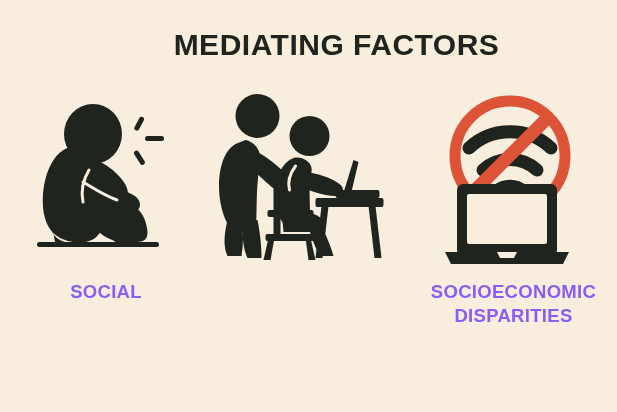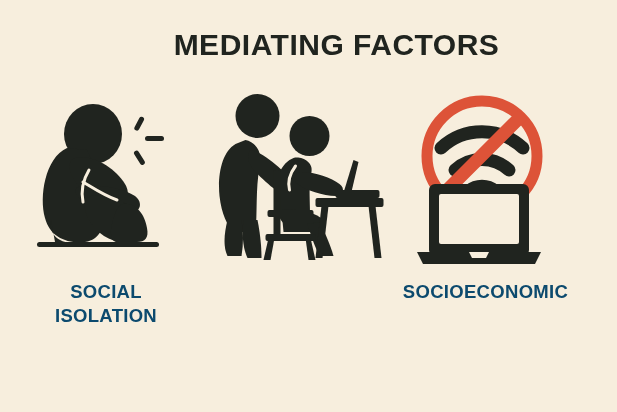--- a/index.html
+++ b/index.html
@@ -28,21 +28,21 @@
     font-family: "Liberation Sans", sans-serif;
     padding-left: 28px;
   }
   .column {
     position: absolute;
     top: 92px;
     height: 250px;
   }
   #col-1 { left: 12px;  width: 188px; }
   #col-2 { left: 204px; width: 190px; }
-  #col-3 { left: 382px; width: 207px; }
+  #col-3 { left: 410px; width: 207px; }
 
   .icon-wrap {
     position: relative;
     width: 100%;
     height: 172px;
   }
   .icon-wrap svg {
     position: absolute;
     left: 50%;
     transform: translateX(-50%);
@@ -52,21 +52,21 @@
   .caption {
     position: absolute;
     top: 188px;
     left: 0;
     width: 100%;
     text-align: center;
     font-size: 18.5px;
     font-weight: bold;
     line-height: 24px;
     letter-spacing: 0.3px;
-    color: #0c4a6e;
+    color: #8b5cf6;
   }
   .caption .line { display: block; }
 </style>
 </head>
 <body>
 
 <div id="canvas">
 
   <div id="title">MEDIATING FACTORS</div>
 
@@ -95,21 +95,20 @@
           <rect x="106" y="24" width="5" height="15" rx="2.5" transform="rotate(28 108 31)"></rect>
           <rect x="114" y="44" width="19" height="5" rx="2.5"></rect>
           <rect x="106" y="58" width="5" height="16" rx="2.5" transform="rotate(-32 108 66)"></rect>
 
           <rect x="6" y="150" width="122" height="5" rx="2.5"></rect>
         </g>
       </svg>
     </div>
     <div class="caption">
       <span class="line">SOCIAL</span>
-      <span class="line">ISOLATION</span>
     </div>
   </div>
 
   <div class="column" id="col-2">
     <div class="icon-wrap">
       <svg width="175" height="170" viewBox="0 0 175 170">
         <g fill="#20241f">
 
           <circle cx="46" cy="24" r="22"></circle>
 
@@ -169,16 +168,17 @@
         <g fill="#20241f">
           <rect x="18" y="92" width="100" height="72" rx="6"></rect>
           <rect x="28" y="102" width="80" height="50" rx="2" fill="#f7eedd"></rect>
           <path d="M6 160 L130 160 L124 172 L12 172 Z"></path>
           <path d="M58 160 L78 160 L75 166 L61 166 Z" fill="#f7eedd"></path>
         </g>
       </svg>
     </div>
     <div class="caption">
       <span class="line">SOCIOECONOMIC</span>
+      <span class="line">DISPARITIES</span>
     </div>
   </div>
 
 </div>
 
 </body></html>

